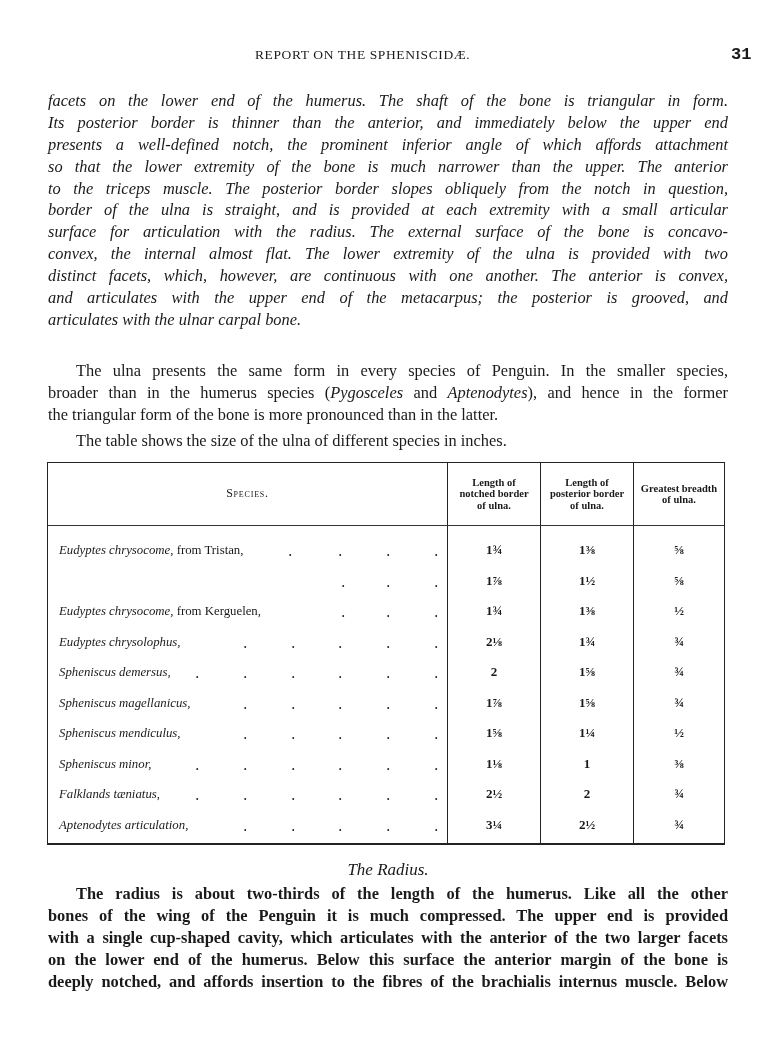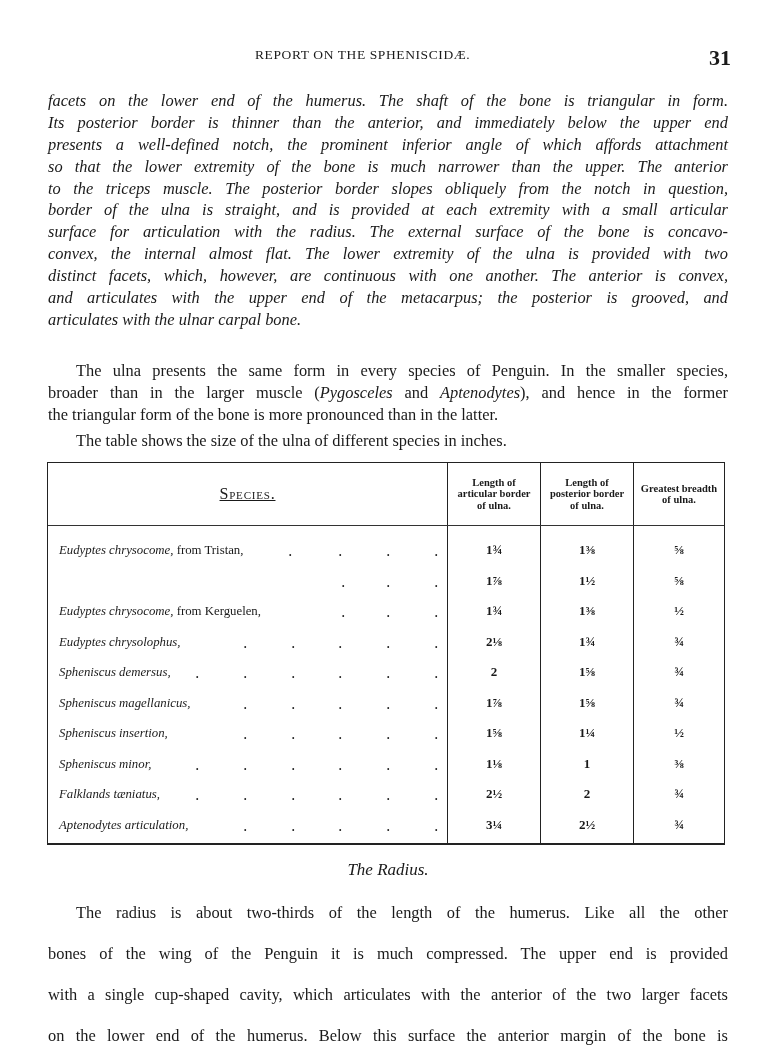--- a/index.html
+++ b/index.html
@@ -9,52 +9,52 @@
     color: #1a1a1a;
   }
   .running-head {
     position: absolute; top: 47px; left: 0; width: 776px; height: 20px;
   }
   .running-title {
     position: absolute; left: 255px; top: 0;
     font-family: "Liberation Serif", serif; font-size: 13.5px; letter-spacing: 0.6px;
   }
   .page-number {
-    position: absolute; left: 709px; top: -2px;
-    font-family: Liberation Serif, serif; font-size: 22px; font-weight: bold;
+    position: absolute; left: 731px; top: -2px;
+    font-family: Liberation Mono, monospace; font-size: 17px; font-weight: bold;
   }
   .para {
     position: absolute; left: 48px; width: 680px;
     font-family: "Liberation Serif", serif; font-size: 16.4px; line-height: 21.9px;
     text-align: justify; text-align-last: auto;
   }
   .para .ln { display: block; text-align: justify; text-align-last: justify; white-space: nowrap; height: 21.9px; }
   .para .ln.last { text-align-last: left; }
   .para .ln.indent { padding-left: 28px; }
   .p1 { top: 90px; font-style: italic; }
   .p2 { top: 360px; }
   .p3 { top: 430px; }
   .p4 { top: 883px; font-weight: bold; font-family: "Liberation Serif", serif; }
-  .p4 .ln { font-weight: normal; margin-top: 19px; }
+  .p4 .ln { font-weight: bold; }
   i { font-style: italic; }
 
   .data-table {
     position: absolute; left: 47px; top: 462px; width: 678px; height: 383px;
     border-top: 1.5px solid #222; border-bottom: 2px solid #222;
     border-left: 1.2px solid #222; border-right: 1.2px solid #222;
     box-sizing: border-box;
   }
   .col-div { position: absolute; top: 0; bottom: 0; width: 0; border-left: 1.2px solid #222; }
   .hdr-sep { position: absolute; left: 0; right: 0; top: 62px; border-top: 1.2px solid #333; }
   .th {
     position: absolute; top: 0; height: 62px; display: flex; align-items: center; justify-content: center;
     text-align: center; font-family: "Liberation Serif", serif; font-weight: bold;
     font-size: 10.5px; line-height: 11.5px;
   }
-  .th.species { font-weight: normal; font-variant: small-caps; letter-spacing: 0.8px; font-size: 16px; text-decoration: underline; }
+  .th.species { font-weight: normal; font-variant: small-caps; letter-spacing: 0.8px; font-size: 12px; }
   .row { position: absolute; left: 0; right: 0; height: 30px; }
   .cell-species {
     position: absolute; left: 11px; width: 385px; top: 0; height: 30px; line-height: 30px;
     font-family: "Liberation Serif", serif; font-size: 12.8px; white-space: nowrap;
   }
   .leader-dots {
     position: absolute; left: 0; width: 387px; top: 0; height: 30px;
   }
   .leader-dots span { position: absolute; top: 9px; font-size: 14px; line-height: 14px; }
   .cell-num {
@@ -83,37 +83,37 @@
   <span class="ln">border of the ulna is straight, and is provided at each extremity with a small articular</span>
   <span class="ln">surface for articulation with the radius.  The external surface of the bone is concavo-</span>
   <span class="ln">convex, the internal almost flat.  The lower extremity of the ulna is provided with two</span>
   <span class="ln">distinct facets, which, however, are continuous with one another.  The anterior is convex,</span>
   <span class="ln">and articulates with the upper end of the metacarpus; the posterior is grooved, and</span>
   <span class="ln last">articulates with the ulnar carpal bone.</span>
 </div>
 
 <div class="para p2">
   <span class="ln indent">The ulna presents the same form in every species of Penguin.  In the smaller species,</span>
-  <span class="ln"><span>broader than in the larger muscle (</span><i>Pygosceles</i><span> and </span><i>Aptenodytes</i><span>), and hence in the former</span></span>
+  <span class="ln"><span>broader than in the humerus species (</span><i>Pygosceles</i><span> and </span><i>Aptenodytes</i><span>), and hence in the former</span></span>
   <span class="ln last">the triangular form of the bone is more pronounced than in the latter.</span>
 </div>
 
 <div class="para p3">
   <span class="ln indent last">The table shows the size of the ulna of different species in inches.</span>
 </div>
 
 <div class="data-table">
   <div class="col-div" style="left:399px"></div>
   <div class="col-div" style="left:492px"></div>
   <div class="col-div" style="left:585px"></div>
   <div class="hdr-sep"></div>
 
   <div class="th species" style="left:0;width:399px">Species.</div>
   <div class="th" style="left:400px;width:92px">
-    <div><span>Length of</span><br><span>articular border</span><br><span>of ulna.</span></div>
+    <div><span>Length of</span><br><span>notched border</span><br><span>of ulna.</span></div>
   </div>
   <div class="th" style="left:493px;width:92px">
     <div><span>Length of</span><br><span>posterior border</span><br><span>of ulna.</span></div>
   </div>
   <div class="th" style="left:586px;width:90px">
     <div><span>Greatest breadth</span><br><span>of ulna.</span></div>
   </div>
 
   <div id="rows-container">
       <div class="row" style="top: 72px;">
@@ -183,21 +183,21 @@
           <span style="left:243px">.</span>
           <span style="left:290px">.</span>
           <span style="left:338px">.</span>
           <span style="left:386px">.</span>
         </div>
         <div class="cell-num" style="left:400px;width:92px">1⅞</div>
         <div class="cell-num" style="left:493px;width:92px">1⅝</div>
         <div class="cell-num" style="left:586px;width:90px">¾</div>
       </div>
       <div class="row" style="top: 255px;">
-        <div class="cell-species"><i>Spheniscus insertion,</i><span></span></div>
+        <div class="cell-species"><i>Spheniscus mendiculus,</i><span></span></div>
         <div class="leader-dots">
           <span style="left:195px">.</span>
           <span style="left:243px">.</span>
           <span style="left:290px">.</span>
           <span style="left:338px">.</span>
           <span style="left:386px">.</span>
         </div>
         <div class="cell-num" style="left:400px;width:92px">1⅝</div>
         <div class="cell-num" style="left:493px;width:92px">1¼</div>
         <div class="cell-num" style="left:586px;width:90px">½</div>
@@ -246,13 +246,14 @@
     </div>
 </div>
 
 <div class="caption">The Radius.</div>
 
 <div class="para p4">
   <span class="ln indent">The radius is about two-thirds of the length of the humerus.  Like all the other</span>
   <span class="ln">bones of the wing of the Penguin it is much compressed.  The upper end is provided</span>
   <span class="ln">with a single cup-shaped cavity, which articulates with the anterior of the two larger facets</span>
   <span class="ln">on the lower end of the humerus.  Below this surface the anterior margin of the bone is</span>
+  <span class="ln">deeply notched, and affords insertion to the fibres of the brachialis internus muscle.  Below</span>
 </div>
 
 </body></html>

